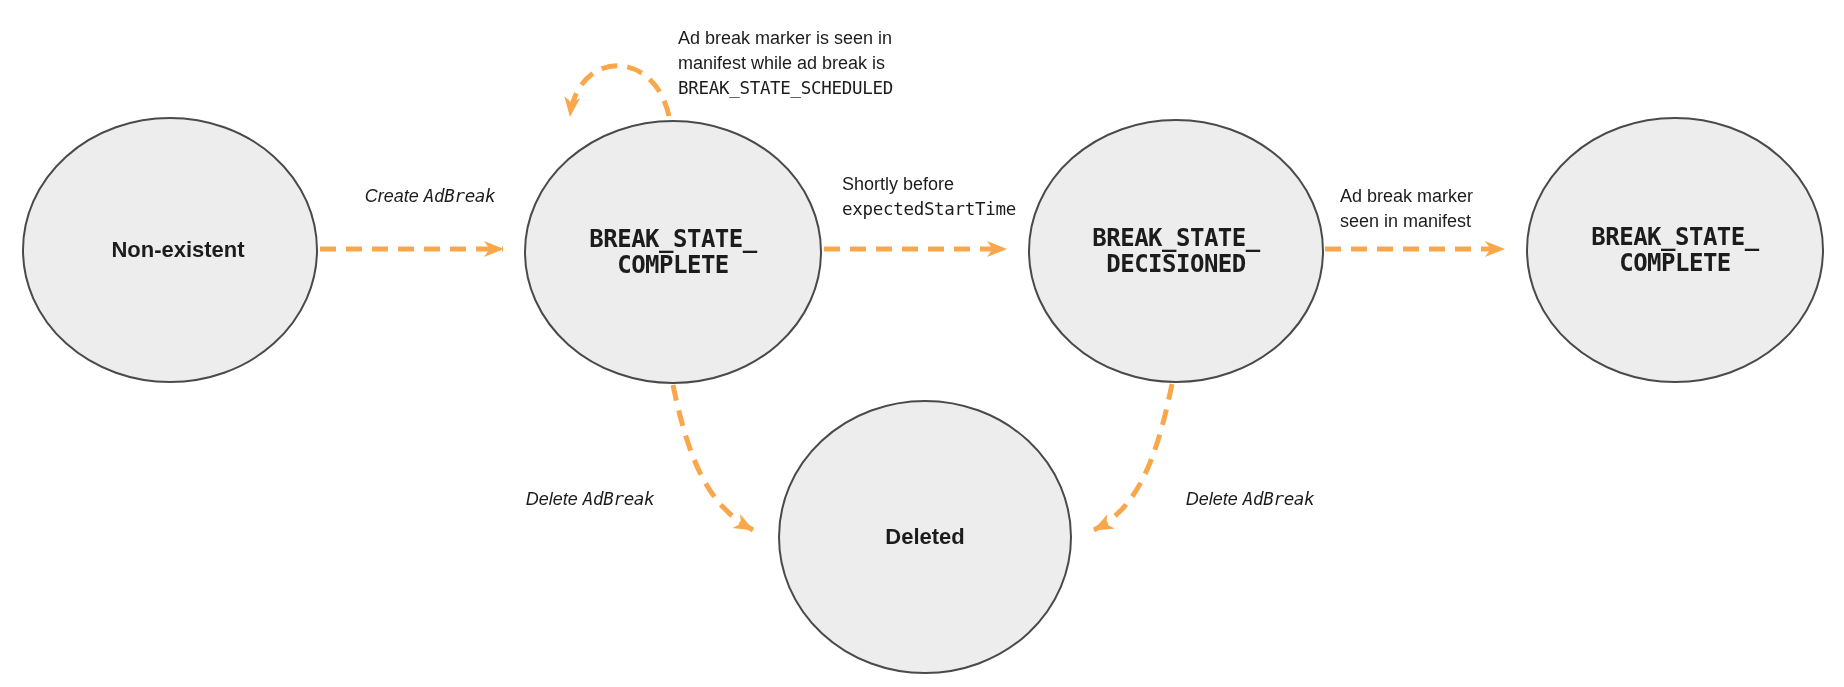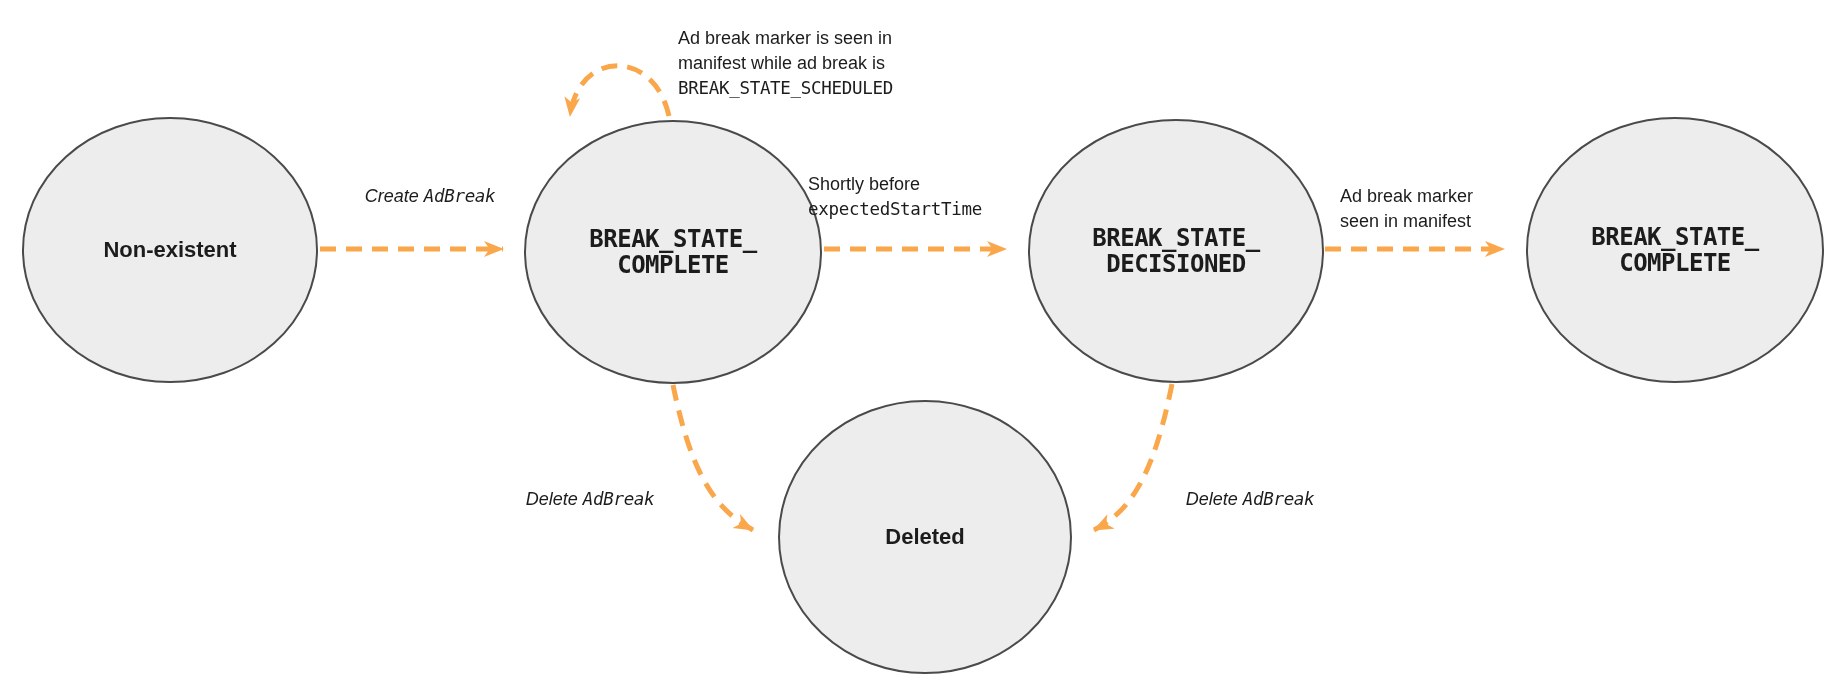--- a/index.html
+++ b/index.html
@@ -84,21 +84,21 @@
     <ellipse class="state-ellipse" cx="925" cy="537" rx="146" ry="136"></ellipse>
 
     <path class="arrow" d="M 320 249 H 503" marker-end="url(#ah)"></path>
     <path class="arrow" d="M 824 249 H 1006" marker-end="url(#ah)"></path>
     <path class="arrow" d="M 1325 249 H 1504" marker-end="url(#ah)"></path>
     <path class="arrow" d="M 669 116 C 654 48 578 50 570 116" marker-end="url(#ah)"></path>
     <path class="arrow" d="M 673 385 C 690 468 712 508 753 530" marker-end="url(#ah)"></path>
     <path class="arrow" d="M 1172 384 C 1155 468 1134 510 1094 530" marker-end="url(#ah)"></path>
   </svg>
 
-  <div class="state-label sans" style="left:170px; top:250px;">
+  <div class="state-label sans" style="left:178px; top:250px;">
     <span class="line">Non-existent</span>
   </div>
 
   <div class="state-label mono" style="left:673px; top:252px;">
     <span class="line">BREAK_STATE_</span>
     <span class="line">COMPLETE</span>
   </div>
 
   <div class="state-label mono" style="left:1176px; top:251px;">
     <span class="line">BREAK_STATE_</span>
@@ -117,21 +117,21 @@
   <div class="edge-label centered" style="left:430px; top:184px;">
     <span>Create </span><span class="code">AdBreak</span>
   </div>
 
   <div class="edge-label" style="left:678px; top:26px;">
     <span class="line">Ad break marker is seen in</span>
     <span class="line">manifest while ad break is</span>
     <span class="line code-line">BREAK_STATE_SCHEDULED</span>
   </div>
 
-  <div class="edge-label" style="left:808px; top:172px;">
+  <div class="edge-label" style="left:842px; top:172px;">
     <span class="line">Shortly before</span>
     <span class="line code-line">expectedStartTime</span>
   </div>
 
   <div class="edge-label" style="left:1340px; top:184px;">
     <span class="line">Ad break marker</span>
     <span class="line">seen in manifest</span>
   </div>
 
   <div class="edge-label centered" style="left:590px; top:487px;">

